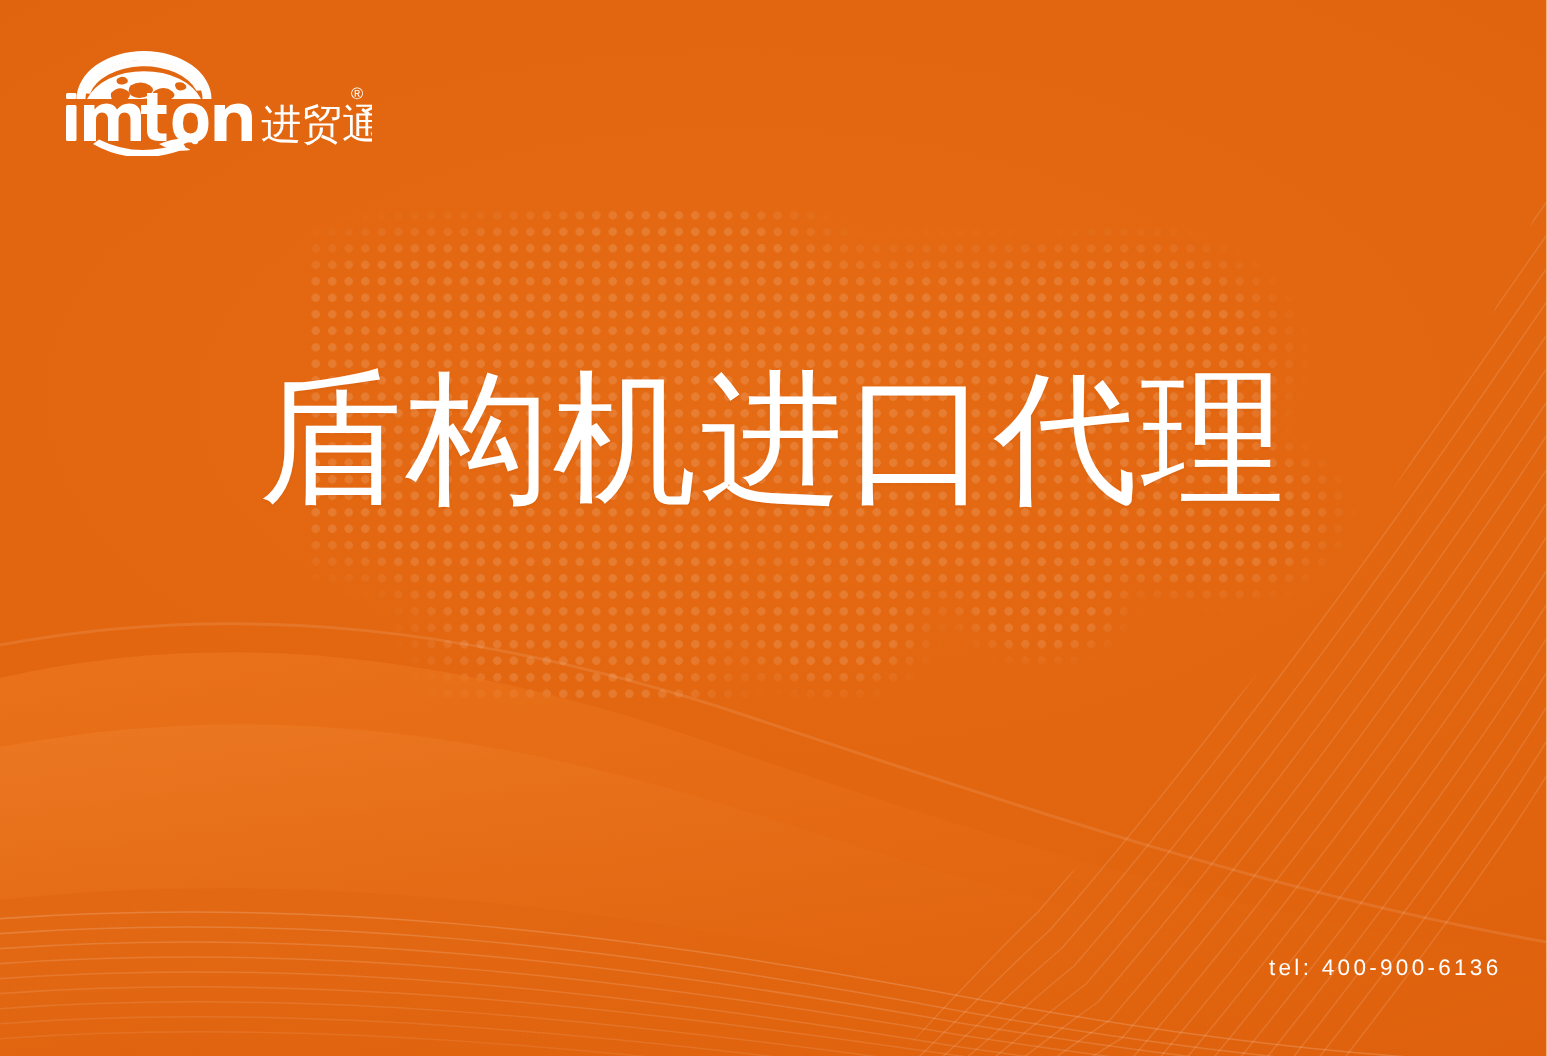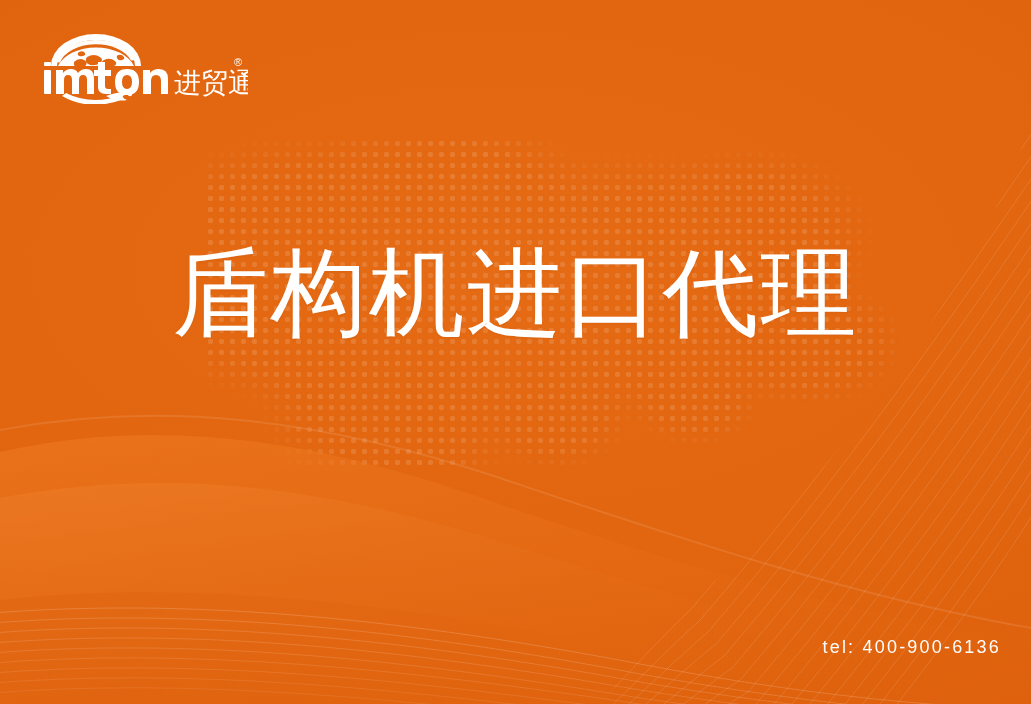--- a/index.html
+++ b/index.html
@@ -78,39 +78,39 @@
   .logo svg { display: block; width: 210px; height: 78px; }
 
   
   .headline {
     position: absolute;
     left: 0;
     top: 232px;
     width: 1031px;
     text-align: center;
     color: #ffffff;
-    font-family: Liberation Sans, sans-serif;
+    font-family: Liberation Serif, serif;
     font-weight: 400;
     letter-spacing: 2px;
     line-height: 1.28;
     text-shadow: 0 1px 2px rgba(140,55,0,0.12);
   }
   .headline .line {
     display: block;
     font-size: 96px;
   }
   .headline .line2 { margin-top: 8px; }
 
   
   .tel {
     position: absolute;
     right: 30px;
     top: 637px;
     color: #ffffff;
-    font-size: 18px;
+    font-size: 15px;
     letter-spacing: 2.2px;
     font-family: "Liberation Sans", "DejaVu Sans", sans-serif;
     white-space: nowrap;
   }
 </style>
 </head>
 <body>
 
 <div id="poster">
 

